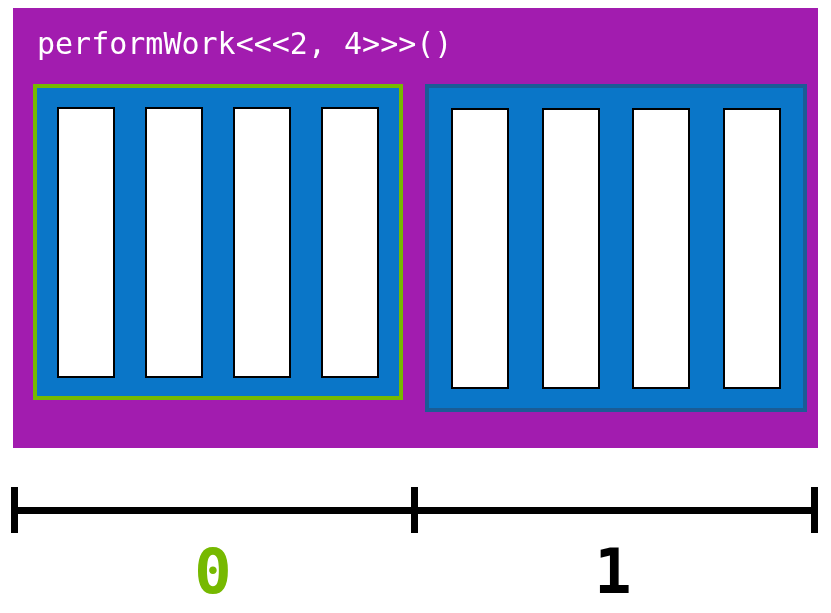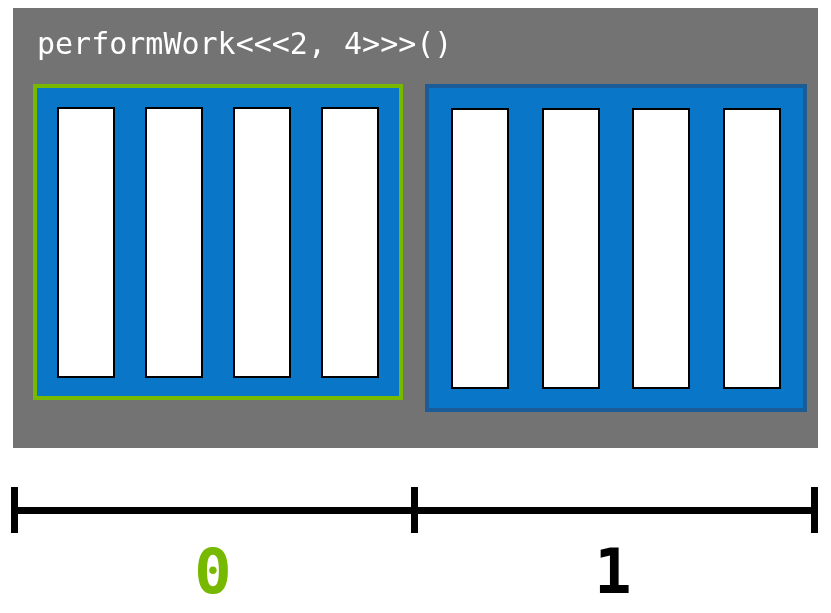--- a/index.html
+++ b/index.html
@@ -23,21 +23,21 @@
     background: #ffffff;
   }
 
   
   .grid-panel {
     position: absolute;
     left: 13px;
     top: 8px;
     width: 805px;
     height: 440px;
-    background: #737373;
+    background: #a21caf;
     box-sizing: border-box;
   }
 
   .kernel-title {
     position: absolute;
     left: 24px;
     top: 18px;
     color: #ffffff;
     font-family: "DejaVu Sans Mono", "Liberation Mono", monospace;
     font-size: 30px;

